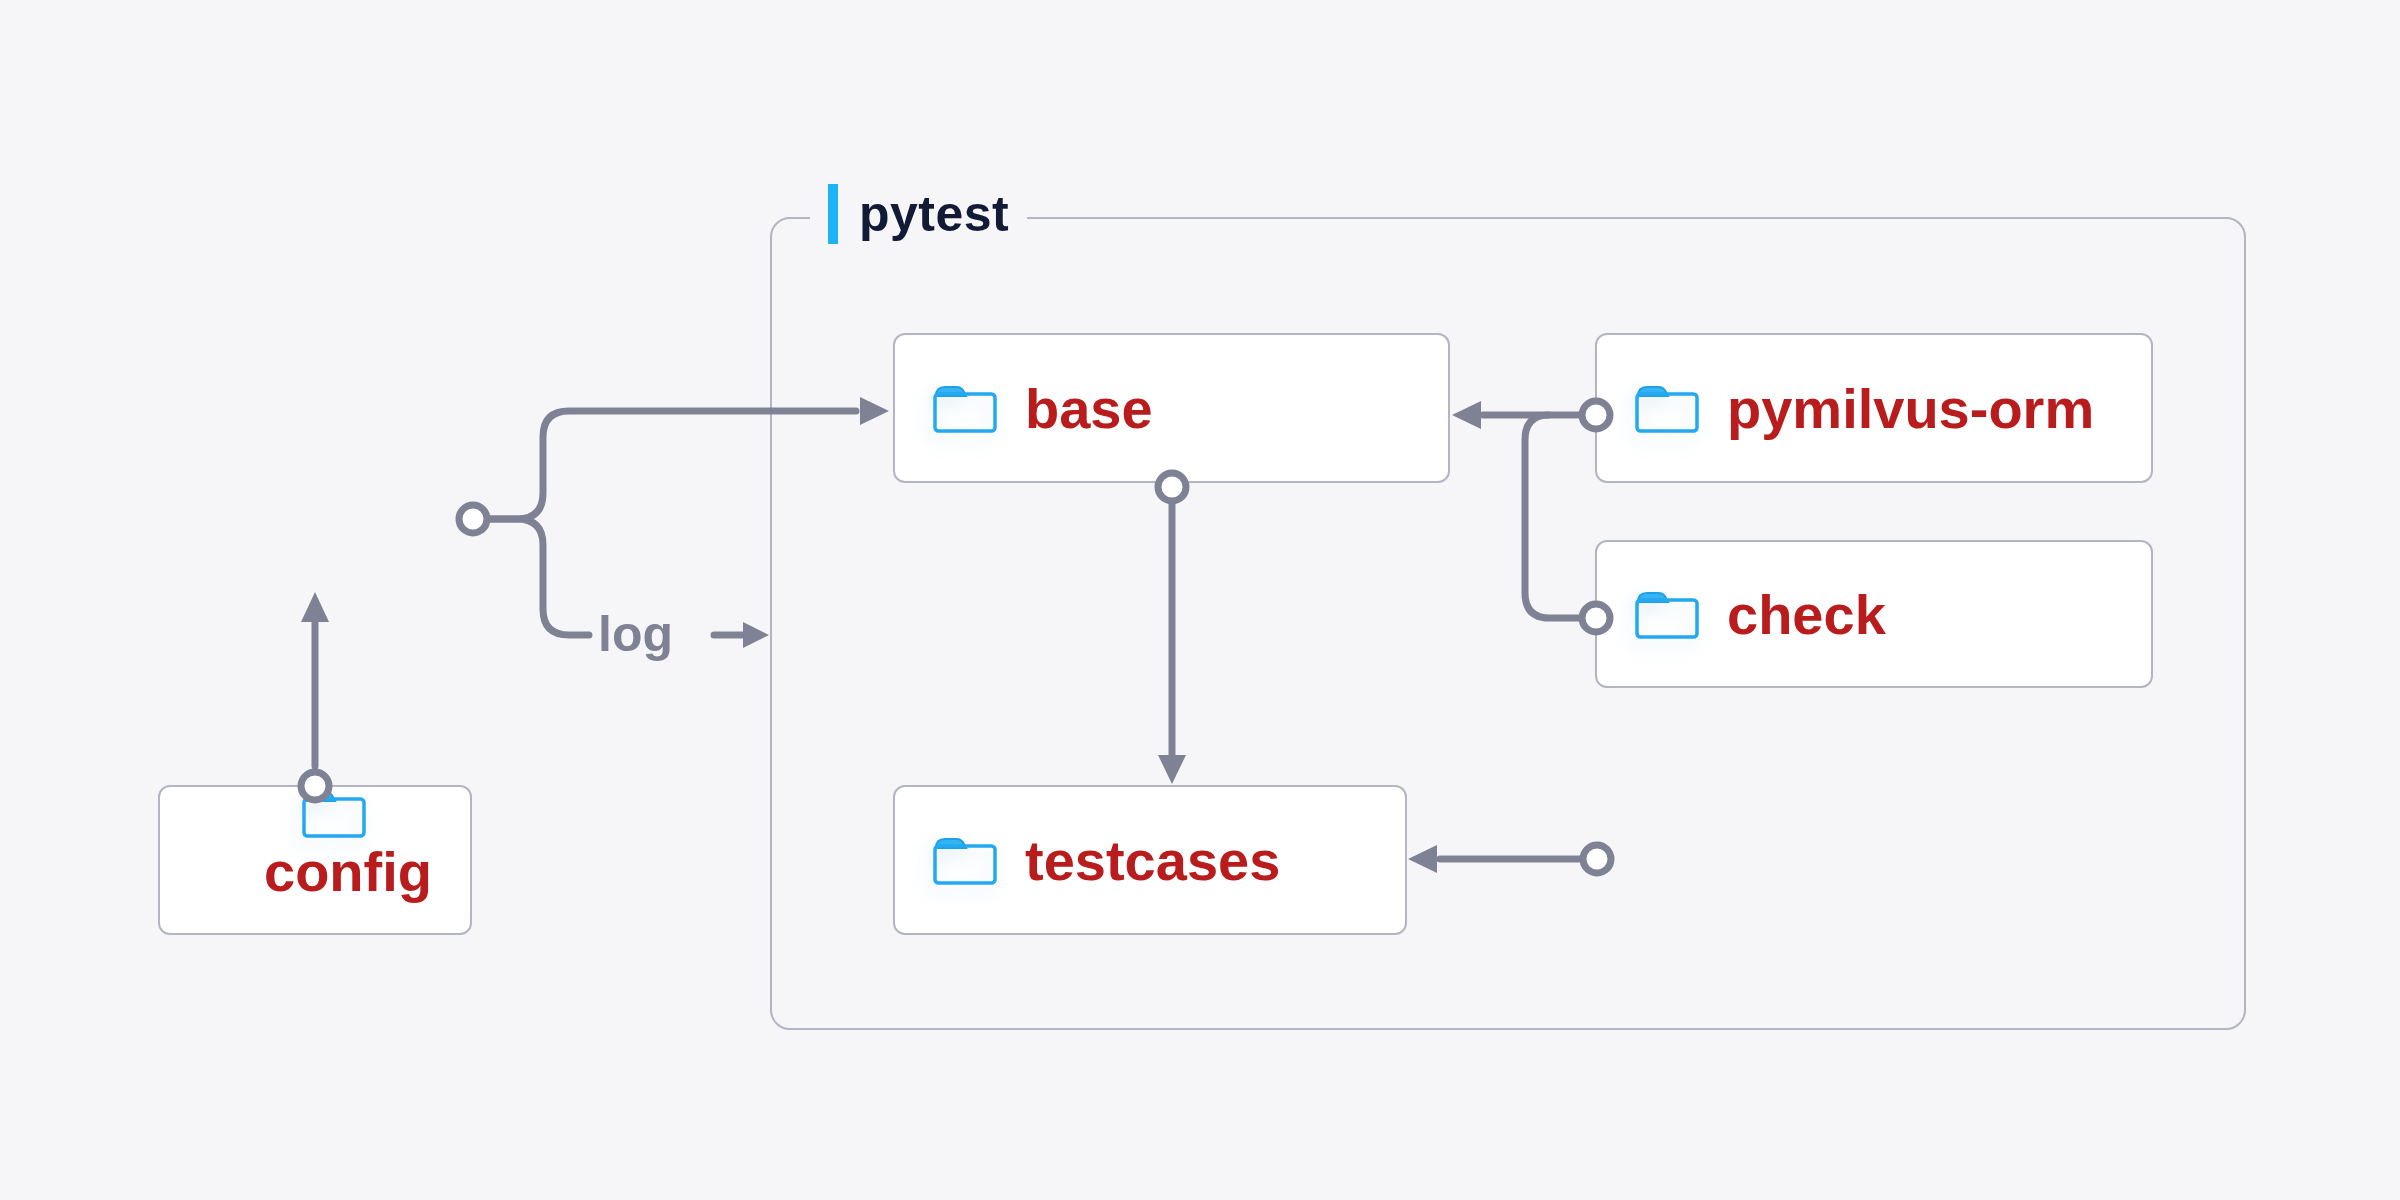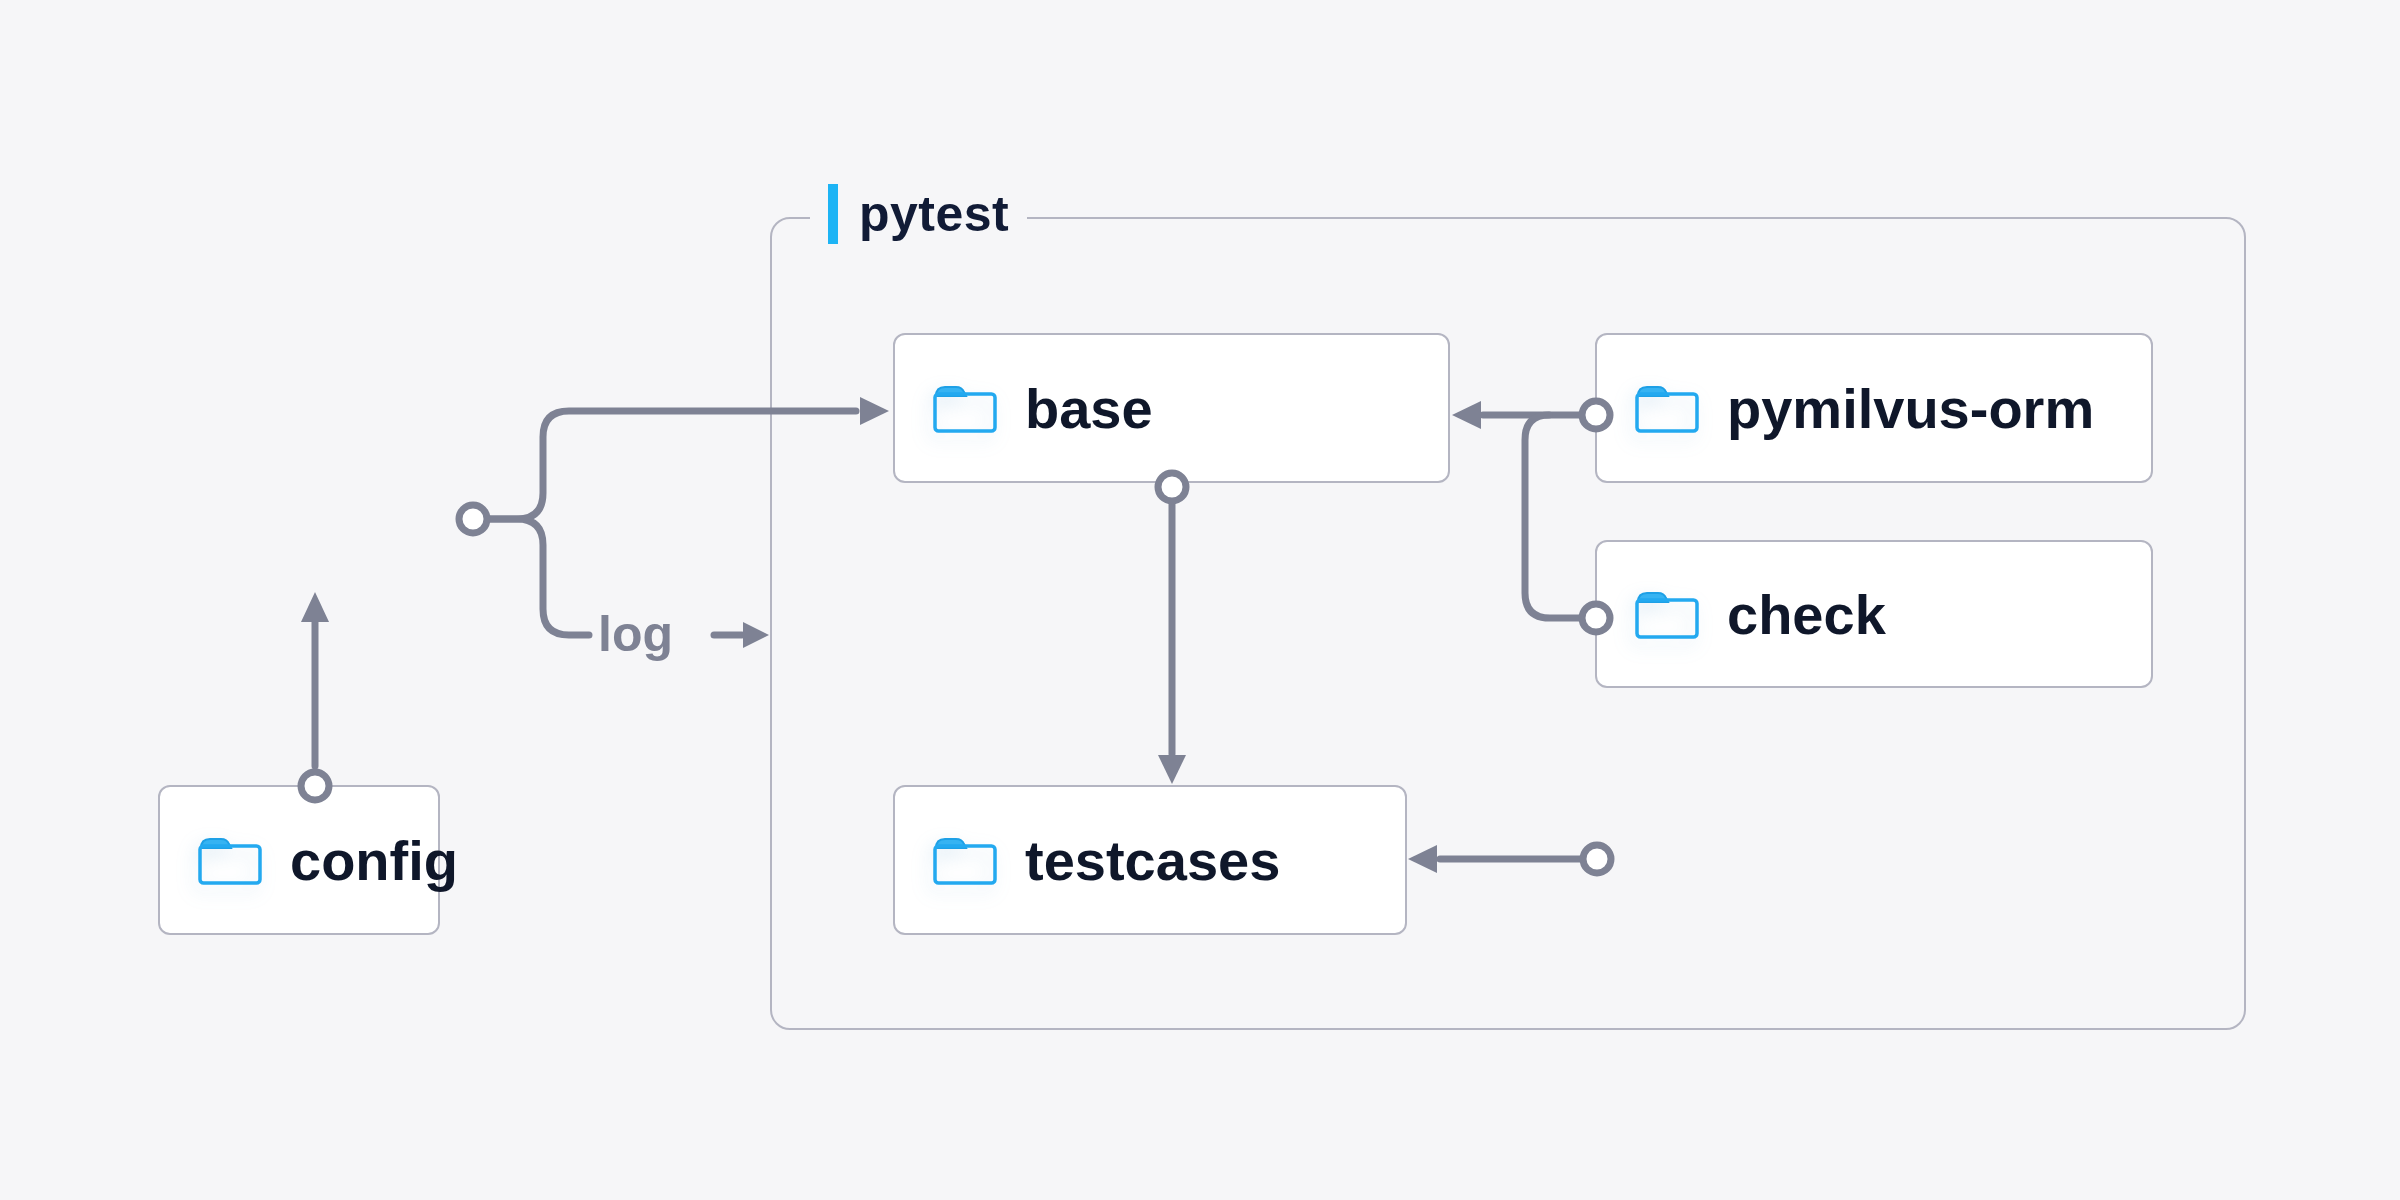--- a/index.html
+++ b/index.html
@@ -59,32 +59,32 @@
     border-radius: 12px;
     box-sizing: border-box;
     display: flex;
     align-items: center;
     padding-left: 38px;
     z-index: 2;
   }
   .node .label {
     font-size: 56px;
     font-weight: bold;
-    color: #0f172a;
+    color: #b91c1c;
     margin-left: 28px;
     white-space: nowrap;
   }
   .folder {
     width: 64px;
     height: 52px;
     flex: 0 0 auto;
     filter: drop-shadow(-4px 7px 9px rgba(80,150,200,0.20));
   }
   #node-utils     { left: 158px;  top: 443px; width: 314px; height: 150px; }
-  #node-config    { left: 158px;  top: 785px; width: 282px; height: 150px; }
+  #node-config    { left: 158px;  top: 785px; width: 314px; height: 150px; flex-direction: column; }
   #node-base      { left: 893px;  top: 333px; width: 557px; height: 150px; }
   #node-pymilvus  { left: 1595px; top: 333px; width: 558px; height: 150px; }
   #node-check     { left: 1595px; top: 540px; width: 558px; height: 148px; }
   #node-testcases { left: 893px;  top: 785px; width: 514px; height: 150px; }
   #node-common    { left: 1597px; top: 785px; width: 556px; height: 148px; }
   
   .wires {
     position: absolute;
     left: 0; top: 0;
     width: 2400px;

